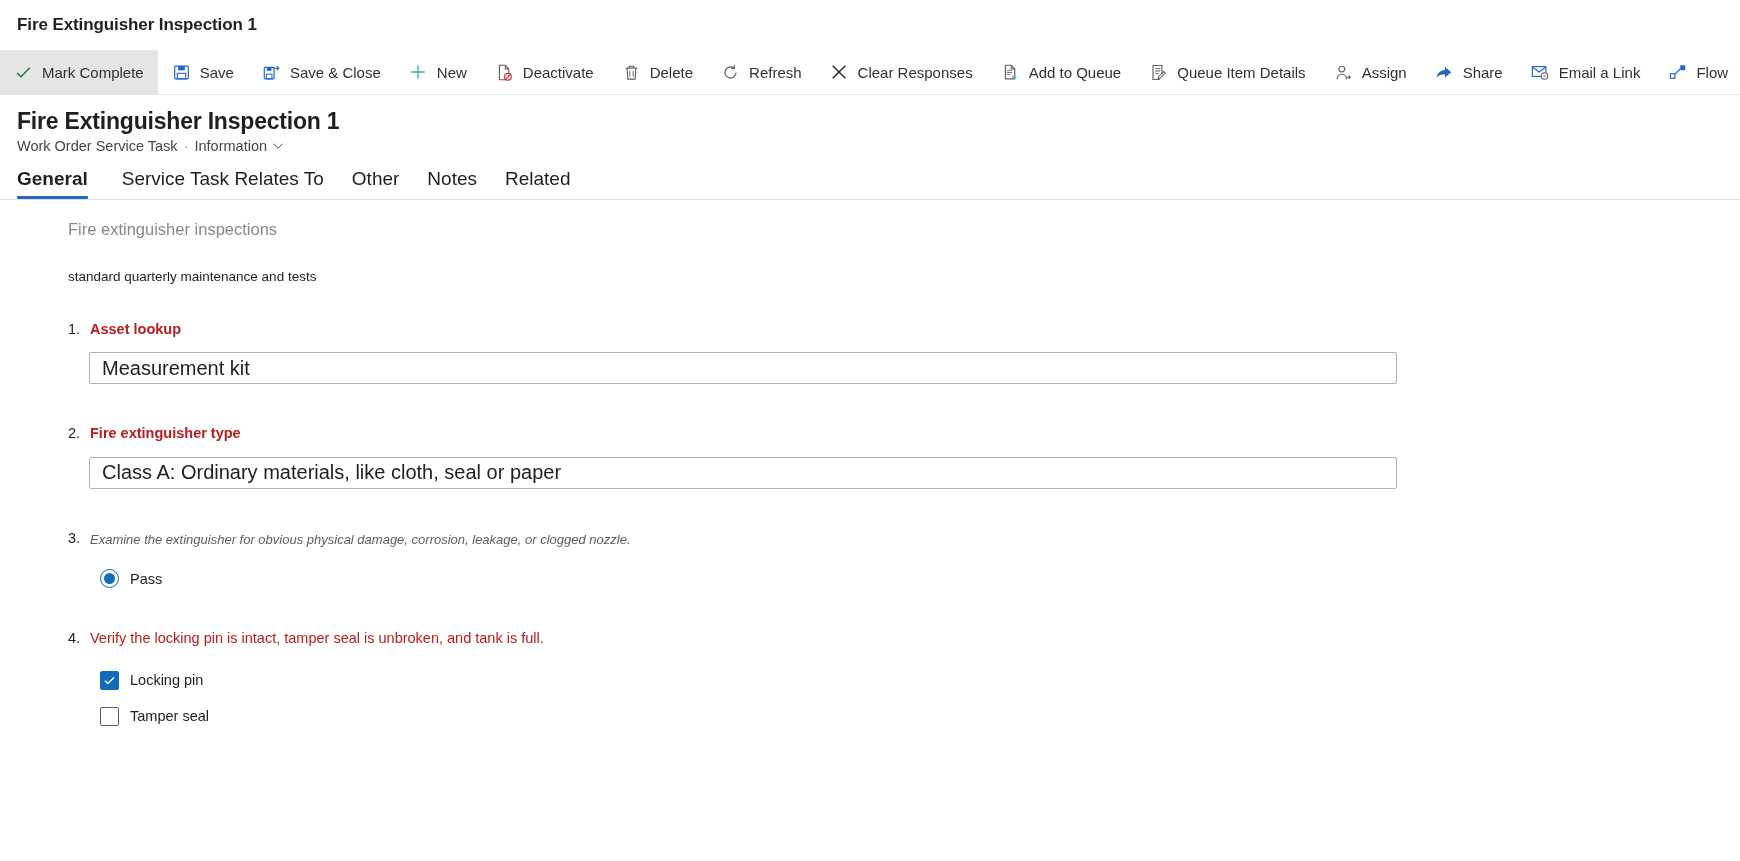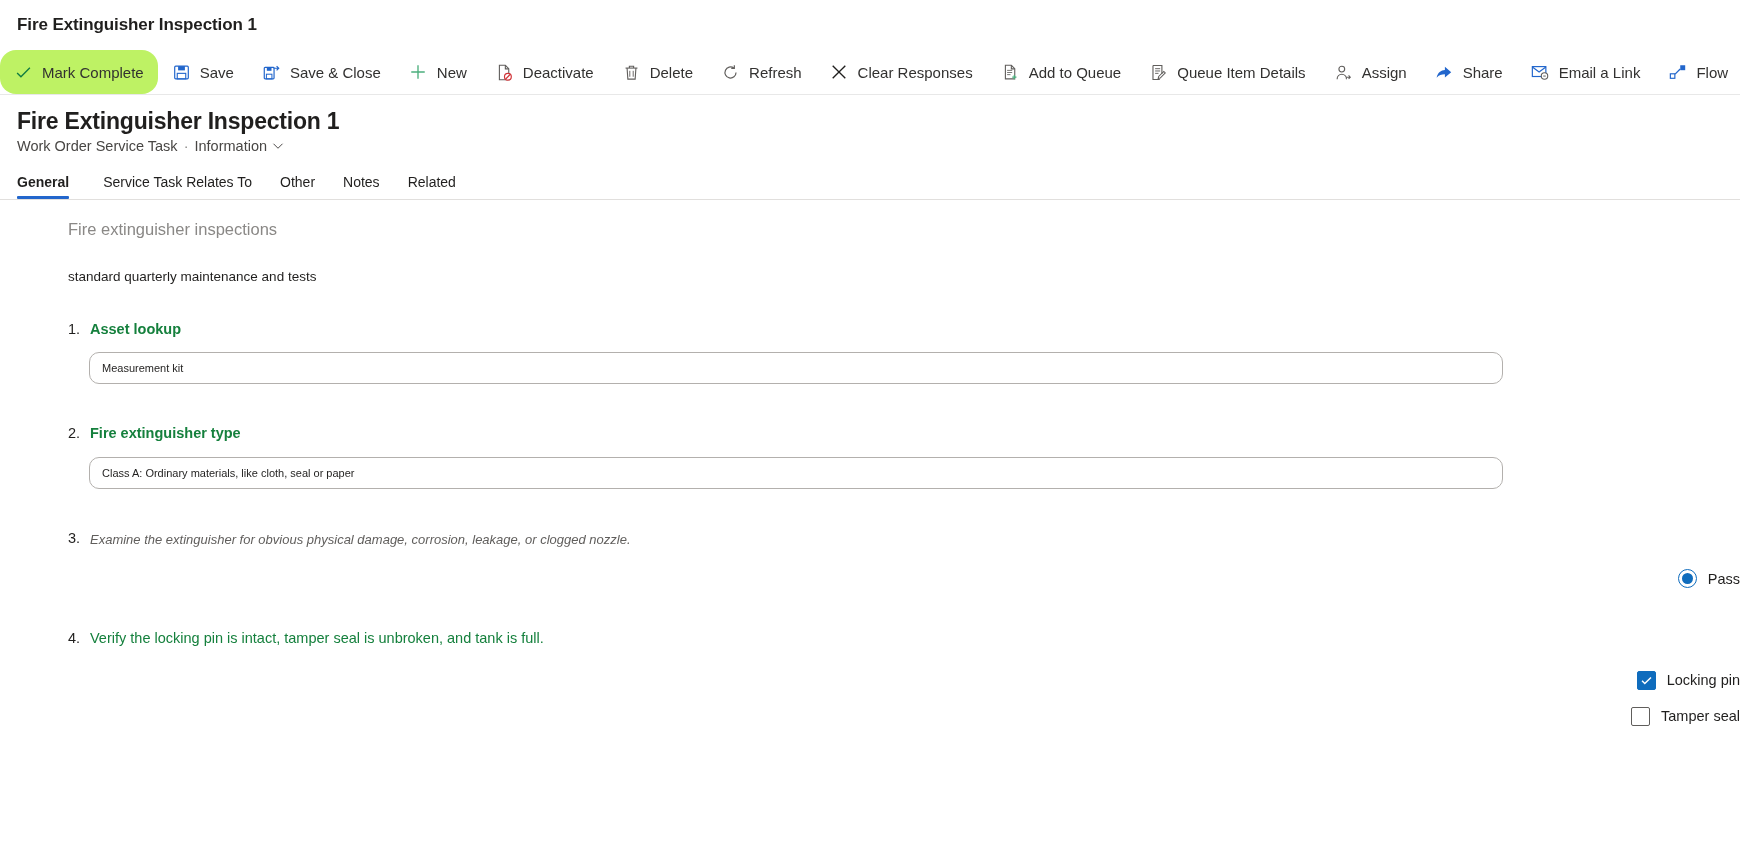--- a/index.html
+++ b/index.html
@@ -41,21 +41,21 @@
     display: flex;
     align-items: center;
     gap: 9px;
     padding: 0 14px;
     font-size: 15px;
     color: #323130;
     cursor: pointer;
     white-space: nowrap;
     user-select: none;
   }
-  .cmd.active { background: #bef264; border-radius: 16px; }
+  .cmd.active { background: #e5e5e5; }
   .cmd .ico {
     display: inline-flex;
     align-items: center;
     justify-content: center;
     width: 19px; height: 19px;
     flex: 0 0 19px;
   }
 
   
   .record-header {
@@ -92,21 +92,21 @@
     display: flex;
     align-items: flex-end;
     gap: 0;
     padding: 14px 0 0 17px;
     background: #ffffff;
     border-bottom: 1px solid #e1dfdd;
     height: 46px;
   }
   .tab {
     position: relative;
-    font-size: 14px;
+    font-size: 19px;
     color: #201f1e;
     padding: 0 14px 9px 14px;
     cursor: pointer;
     white-space: nowrap;
   }
   .tab:first-child { padding-left: 0; margin-right: 6px; }
   .tab.selected { font-weight: bold; }
   .tab.selected::after {
     content: "";
     position: absolute;
@@ -148,59 +148,58 @@
     width: 22px;
     flex: 0 0 22px;
     font-size: 14.5px;
     color: #201f1e;
     padding-top: 1px;
   }
   .q-body { flex: 1 1 auto; }
   .q-label {
     font-size: 14.5px;
     font-weight: bold;
-    color: #15803d;
+    color: #b91c1c;
     line-height: 1.35;
   }
   .q-label.normal { font-weight: normal; }
   .q-hint {
     font-size: 13px;
     font-style: italic;
     color: #605e5c;
     margin-top: 3px;
   }
 
   .field-input {
     margin-top: 13px;
     margin-left: 21px;
     height: 32px;
-    width: 1414px;
+    width: 1308px;
     border: 1px solid #b3b0ad;
-    border-radius: 10px;
+    border-radius: 2px;
     background: #ffffff;
     display: flex;
     align-items: center;
     padding: 0 12px;
-    font-size: 11px;
+    font-size: 20px;
     color: #201f1e;
     cursor: text;
   }
 
   .spacer-32 { height: 32px; }
   .spacer-40 { height: 40px; }
 
   
   .opt-list { margin-top: 14px; margin-left: 10px; }
   .opt {
     display: flex;
     align-items: center;
     gap: 11px;
     height: 36px;
     cursor: pointer;
-    justify-content: flex-end;
   }
   .radio {
     width: 19px; height: 19px;
     border-radius: 50%;
     border: 1px solid #605e5c;
     background: #fff;
     display: inline-flex;
     align-items: center;
     justify-content: center;
     flex: 0 0 19px;

